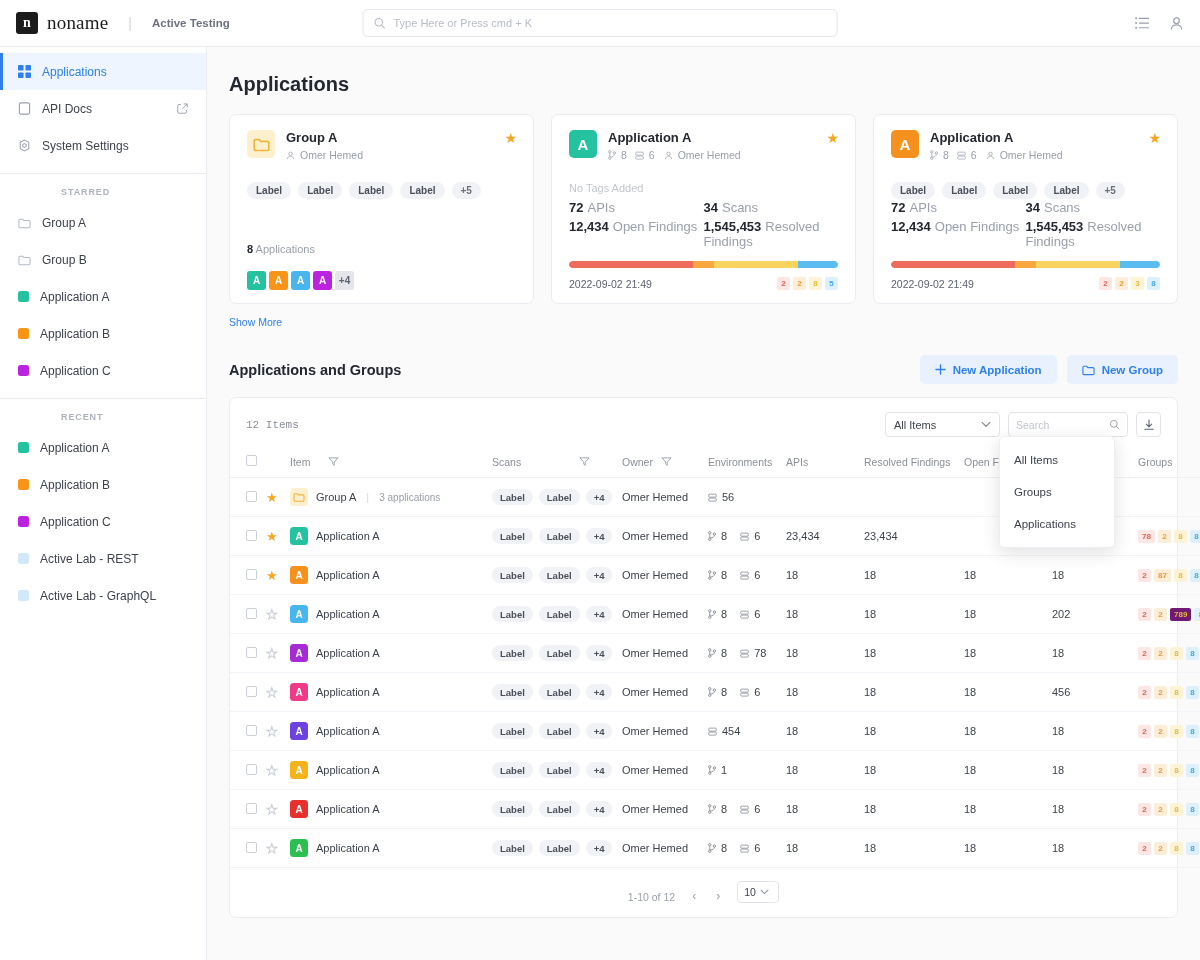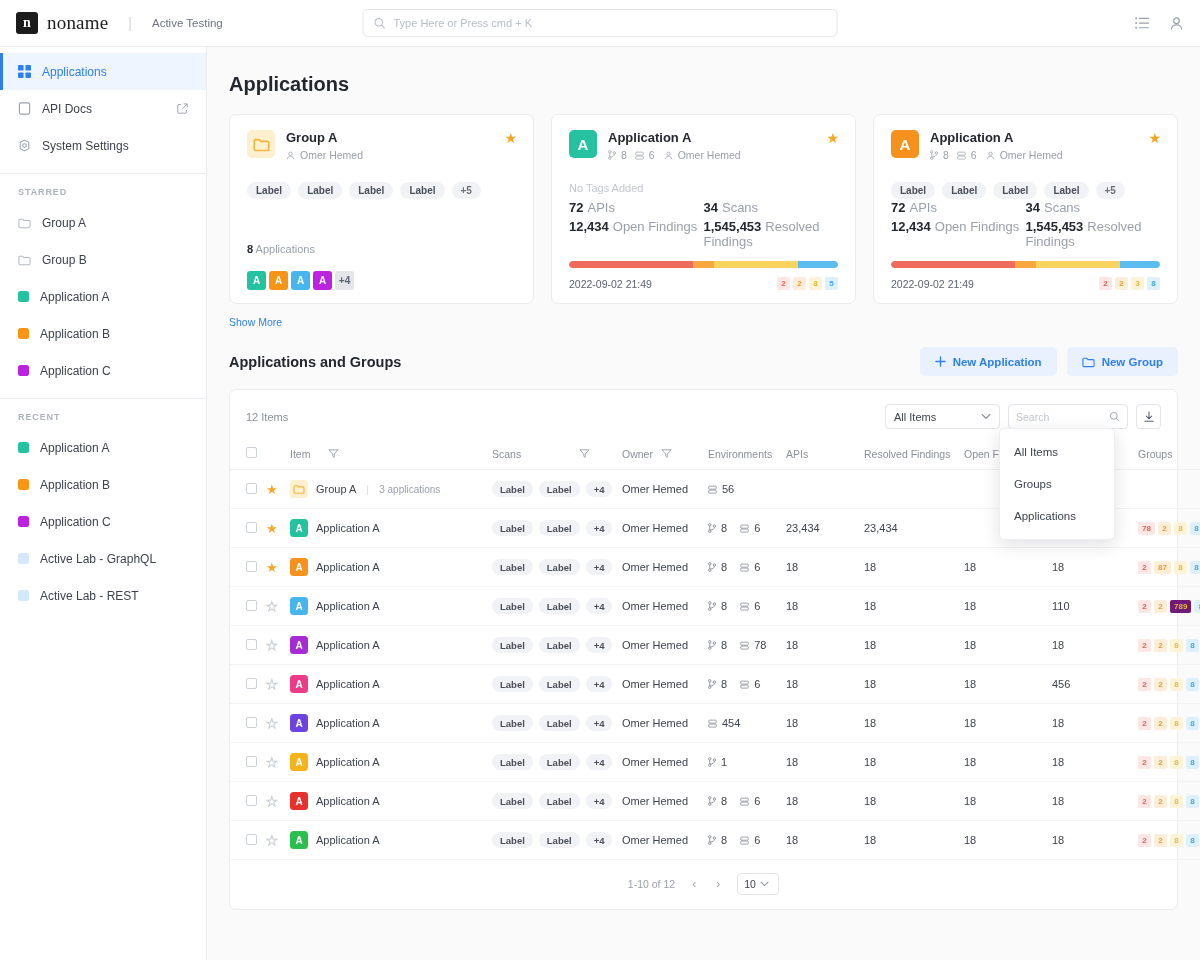--- a/index.html
+++ b/index.html
@@ -20,21 +20,21 @@
     position: relative;
   }
   .brand { display: flex; align-items: center; gap: 9px; }
   .logo-mark {
     width: 22px; height: 22px; background: #1c1c1c; border-radius: 3px;
     color: #fff; font-family: "Liberation Serif", serif; font-weight: bold;
     font-size: 14px; display: flex; align-items: center; justify-content: center;
   }
   .brand-name { font-family: "Liberation Serif", serif; font-size: 19px; color: #1c1c1c; letter-spacing: .2px;}
   .brand-sep { color: #d6d6dc; margin: 0 11px; font-size: 14px; }
-  .brand-sub { font-size: 11.5px; color: #6d7280; }
+  .brand-sub { font-size: 11.5px; color: #6d7280; font-weight: bold; }
 
   .searchwrap {
     position: absolute; left: 50%; transform: translateX(-50%);
     width: 475px; height: 28px;
   }
   .searchbox {
     width: 100%; height: 28px; border: 1px solid #e6e6ec; border-radius: 5px;
     background: #fff; display: flex; align-items: center; padding: 0 10px; gap: 8px;
   }
   .searchbox input {
@@ -57,21 +57,21 @@
     padding: 0 18px; font-size: 12px; color: #3d424d; cursor: pointer;
     position: relative;
   }
   .nav-item.active { background: #eef5fe; color: #2f80ed; }
   .nav-item.active::before {
     content:""; position:absolute; left:0; top:0; bottom:0; width:3px; background:#2f80ed;
   }
   .nav-item .ext { margin-left: auto; }
   .nav-sep { height: 1px; background: #ececf0; margin: 9px 0 0; }
   .nav-group-title {
-    font-size: 9px; letter-spacing: .9px; color: #adb2bd; padding: 13px 18px 7px; font-weight: bold;
+    font-size: 9px; letter-spacing: .9px; color: #adb2bd; padding: 13px 18px 7px; font-weight: bold; margin-left: 43px;
   }
   .swatch { width: 11px; height: 11px; border-radius: 2.5px; display: inline-block; }
 
   
   .main { flex: 1; background: #fafafb; overflow: hidden; padding: 0 22px; }
   .page-title { font-size: 20px; font-weight: bold; color: #232730; padding: 26px 0 18px 0; }
 
   .cards { display: flex; gap: 17px; }
   .card {
     flex: 1; background: #fff; border: 1px solid #ececf0; border-radius: 7px;
@@ -110,37 +110,37 @@
   .bar { display: flex; height: 7px; border-radius: 4px; overflow: hidden; margin-bottom: 9px; }
   .bar span:first-child { border-radius: 4px 0 0 4px; }
   .bar span:last-child { border-radius: 0 4px 4px 0; }
   .card-foot { display: flex; align-items: center; }
   .timestamp { font-size: 10.5px; color: #5c6270; }
   .sev-pills { margin-left: auto; display: flex; gap: 3px; }
   .sev-pill { font-size: 8px; font-weight: bold; border-radius: 2px; padding: 2px 4px; min-width: 13px; text-align: center; }
 
   .showmore { color: #2f80ed; font-size: 10.5px; margin-top: 12px; display: inline-block; cursor: pointer;}
 
-  .section-row { display: flex; align-items: center; margin-top: 17px; }
+  .section-row { display: flex; align-items: center; margin-top: 25px; }
   .section-title { font-size: 14.5px; font-weight: bold; color: #232730; }
   .section-actions { margin-left: auto; display: flex; gap: 10px; padding-left: 45px; }
   .btn-light {
     background: #e8f1fd; color: #2f80ed; border: none; border-radius: 5px;
     height: 29px; padding: 0 15px; font-size: 11.5px; font-weight: bold;
     display: flex; align-items: center; gap: 7px; cursor: pointer;
     font-family: "Liberation Sans", sans-serif;
   }
 
   
   .panel {
     background: #fff; border: 1px solid #ececf0; border-radius: 7px;
     margin-top: 13px; padding: 14px 0 0; position: relative;
   }
   .panel-head { display: flex; align-items: center; padding: 0 16px 10px; }
-  .items-count { font-size: 11px; color: #8a9099; }
+  .items-count { font-size: 11px; color: #8a9099; font-family: Liberation Mono, monospace; }
   .panel-tools { margin-left: auto; display: flex; gap: 8px; align-items: center; }
   .select-box {
     width: 115px; height: 25px; border: 1px solid #e2e4ea; border-radius: 4px;
     display: flex; align-items: center; padding: 0 8px; font-size: 11px; color: #3d424d;
     background: #fff; cursor: pointer;
   }
   .select-box .chev { margin-left: auto; color: #8a9099; }
   .tbl-search {
     width: 120px; height: 25px; border: 1px solid #e2e4ea; border-radius: 4px;
     display: flex; align-items: center; padding: 0 7px; gap: 5px; background: #fff;
@@ -192,21 +192,21 @@
     font-weight: bold; display: flex; align-items: center; justify-content: center; flex: 0 0 auto;
   }
   .row-avatar.folder { background: #fdf0cf; }
   .row-sub { color: #9aa0ab; font-size: 10px; }
   .divider-pipe { color: #d7dae0; margin: 0 2px; }
   .tagcell { display: flex; gap: 6px; align-items: center; }
   .tag-s { background: #f1f2f5; color: #4a4f5a; font-size: 9.5px; font-weight: bold; border-radius: 9px; padding: 2.5px 8px; }
   .envcell { display: flex; align-items: center; gap: 5px; color: #3d424d; font-size: 11px; }
   .results-cell { display: flex; gap: 3px; }
 
-  .pager { display: flex; align-items: center; justify-content: center; gap: 14px; padding: 13px 0 14px; }
+  .pager { display: flex; align-items: flex-end; justify-content: center; gap: 14px; padding: 13px 0 14px; }
   .pager-text { font-size: 10.5px; color: #9aa0ab; }
   .pager-btn { color: #9aa0ab; font-size: 12px; cursor: pointer; padding: 0 3px; }
   .pager-size {
     width: 42px; height: 22px; border: 1px solid #e2e4ea; border-radius: 4px;
     display: flex; align-items: center; padding: 0 6px; font-size: 10.5px; color: #3d424d; gap: 4px; cursor: pointer;
   }
   svg { display: block; }
 </style>
 </head>
 <body>
@@ -336,25 +336,25 @@
       <div class="nav-item">
         <span class="swatch" style="background:#f99417"></span>
         <span>Application B</span>
       </div>
       <div class="nav-item">
         <span class="swatch" style="background:#bb23e0"></span>
         <span>Application C</span>
       </div>
       <div class="nav-item">
         <span class="swatch" style="background:#d4e8fb"></span>
-        <span>Active Lab - GraphQL</span>
+        <span>Active Lab - REST</span>
       </div>
       <div class="nav-item">
         <span class="swatch" style="background:#d4e8fb"></span>
-        <span>Active Lab - REST</span>
+        <span>Active Lab - GraphQL</span>
       </div>
     </div>
 
     <div class="main">
       <div class="page-title">Applications</div>
 
       <div class="cards">
 
         <div class="card">
           <div class="star">★</div>
@@ -797,21 +797,21 @@
                     <svg width="9" height="9" viewBox="0 0 12 12">
                       <rect x="1" y="1.5" width="10" height="4" rx="1" fill="none" stroke="#8a9099" stroke-width="1.1"></rect>
                       <rect x="1" y="6.8" width="10" height="4" rx="1" fill="none" stroke="#8a9099" stroke-width="1.1"></rect>
                     </svg>
                     <span>6</span>
                   </div>
                 </td>
                 <td class="c-apis">18</td>
                 <td class="c-res">18</td>
                 <td class="c-open">18</td>
-                <td class="c-scan">110</td>
+                <td class="c-scan">202</td>
                 <td class="c-results">
                   <div class="results-cell">
                     <span class="sev-pill" style="background:#fde7e5;color:#e8614f">2</span>
                     <span class="sev-pill" style="background:#fdeeda;color:#ef9a32">2</span>
                     <span class="sev-pill" style="background:#701a75;color:#e5bb3a">789</span>
                     <span class="sev-pill" style="background:#ddf0fc;color:#43a8e3">8</span>
                   </div>
                 </td>
               </tr>
               <tr>

